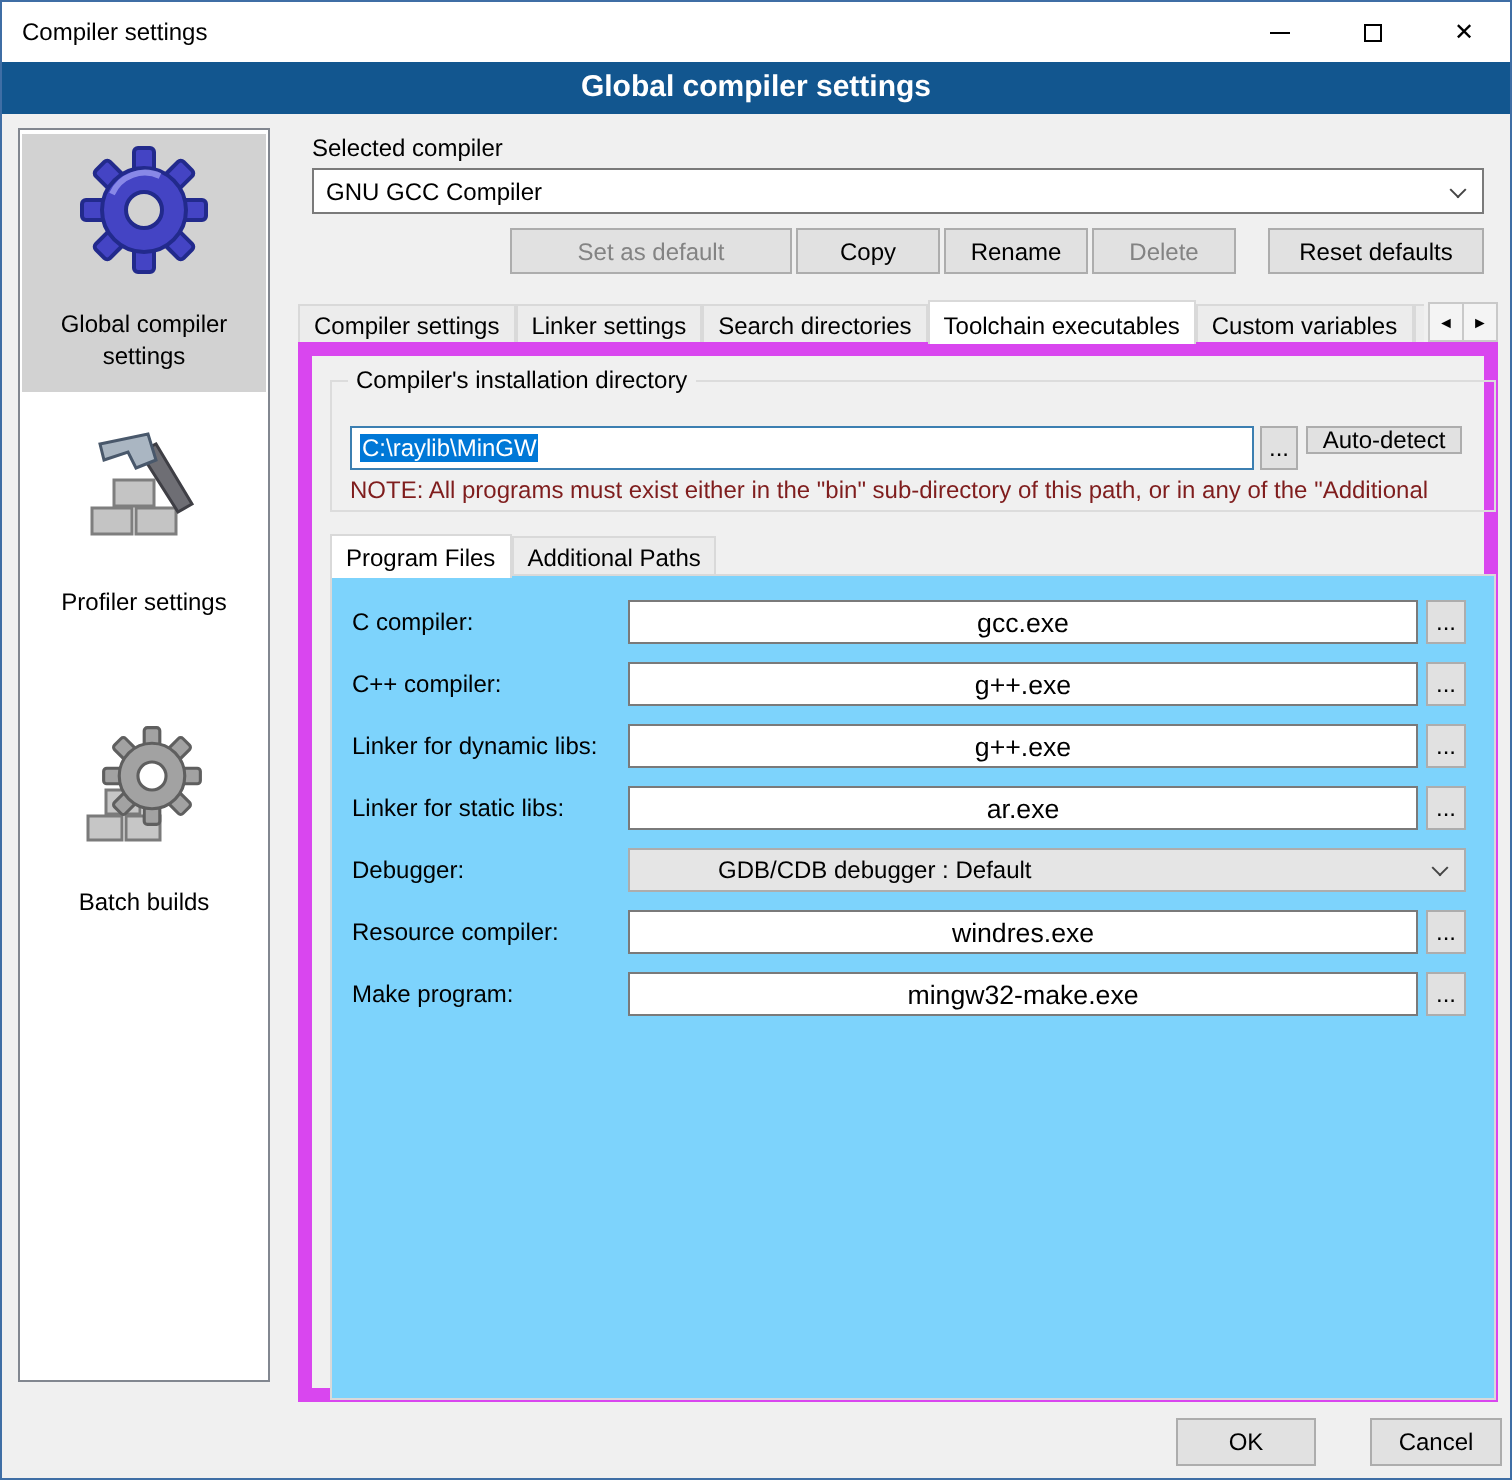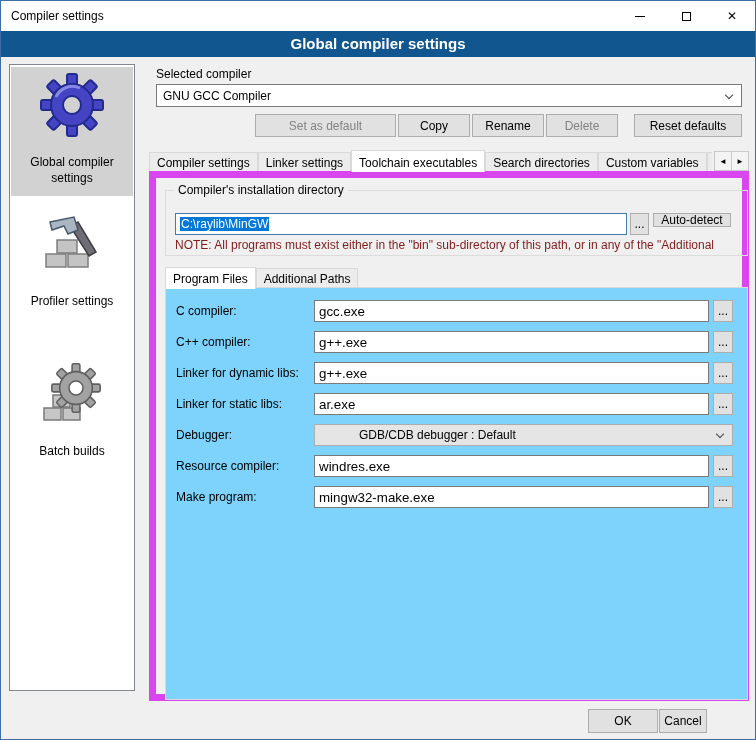--- a/index.html
+++ b/index.html
@@ -23,21 +23,21 @@
   .side-item.selected { background: #d2d2d2; }
   .side-item .icon { width: 64px; height: 64px; margin-bottom: 18px; }
   .side-label { text-align: center; line-height: 1.3; width: 110px; }
   .side-item.m1 { margin-top: 10px; }
   .side-item.m2 { margin-top: 36px; }
 
   
   .lbl { position: absolute; }
   .btn { background: #e1e1e1; border: 1px solid #adadad; display: flex; align-items: center; justify-content: center; font-size: 12px; cursor: default; }
   .btn.disabled { color: #838383; }
-  .textfield { background: #fff; border: 1px solid #7a7a7a; height: 22px; padding: 0 4px; display: flex; align-items: center; white-space: nowrap; overflow: hidden; }
+  .textfield { background: #fff; border: 1px solid #7a7a7a; height: 22px; padding: 0 4px; display: flex; align-items: center; white-space: nowrap; overflow: hidden; text-align: center; }
   .textfield.focused { border-color: #3c7fb1; }
   .sel-text { background: #0078d7; color: #fff; padding: 0 1px; }
   .combo { position: absolute; background: #fff; border: 1px solid #7a7a7a; height: 23px; display: flex; align-items: center; padding: 0 22px 0 6px; white-space: nowrap; overflow: hidden; }
   .combo.gray { background: #e5e5e5; border-color: #adadad; height: 22px; }
   .chev { position: absolute; right: 9px; top: 50%; width: 6px; height: 6px; border-right: 1px solid #444; border-bottom: 1px solid #444; transform: translateY(-68%) rotate(45deg); }
 
   .sel-compiler-label { left: 155px; top: 66px; }
   .combo-main { left: 155px; top: 83px; width: 586px; }
   .cbtn { position: absolute; top: 113px; height: 23px; }
   .b-setdef { left: 254px; width: 141px; }
@@ -73,21 +73,21 @@
   
   .field-row { position: absolute; left: 0; right: 0; height: 22px; }
   .flabel { position: absolute; left: 10px; line-height: 22px; }
   .finput { position: absolute; left: 148px; width: 395px; }
   .fbrowse { position: absolute; left: 547px; width: 20px; height: 22px; }
   .fcombo { left: 148px; width: 419px; padding-left: 44px; }
   .r0{top:12px}.r1{top:43px}.r2{top:74px}.r3{top:105px}.r4{top:136px}.r5{top:167px}.r6{top:198px}
 
   
   .b-ok { position: absolute; left: 587px; top: 708px; width: 70px; height: 24px; }
-  .b-cancel { position: absolute; left: 658px; top: 708px; width: 48px; height: 24px; }
+  .b-cancel { position: absolute; left: 684px; top: 708px; width: 66px; height: 24px; }
 </style>
 </head>
 <body>
 
 <div class="window">
 
   <div class="titlebar">
     <div class="titlebar-title">Compiler settings</div>
     <div class="caption-btn">
       <span class="glyph-min"></span>
@@ -170,22 +170,22 @@
   <div class="btn disabled cbtn b-setdef">Set as default</div>
   <div class="btn cbtn b-copy">Copy</div>
   <div class="btn cbtn b-rename">Rename</div>
   <div class="btn disabled cbtn b-delete">Delete</div>
   <div class="btn cbtn b-reset">Reset defaults</div>
 
   <div class="tabstrip">
     <div class="tabs-scroller">
       <div class="tab">Compiler settings</div>
       <div class="tab">Linker settings</div>
+      <div class="tab">Search directories</div>
       <div class="tab active">Toolchain executables</div>
-      <div class="tab">Search directories</div>
       <div class="tab">Custom variables</div>
       <div class="tab clipped">Buil</div>
     </div>
     <div class="tab-arrows">
       <div class="arrow-btn">◄</div>
       <div class="arrow-btn">►</div>
     </div>
   </div>
 
   <div class="tabpanel">

